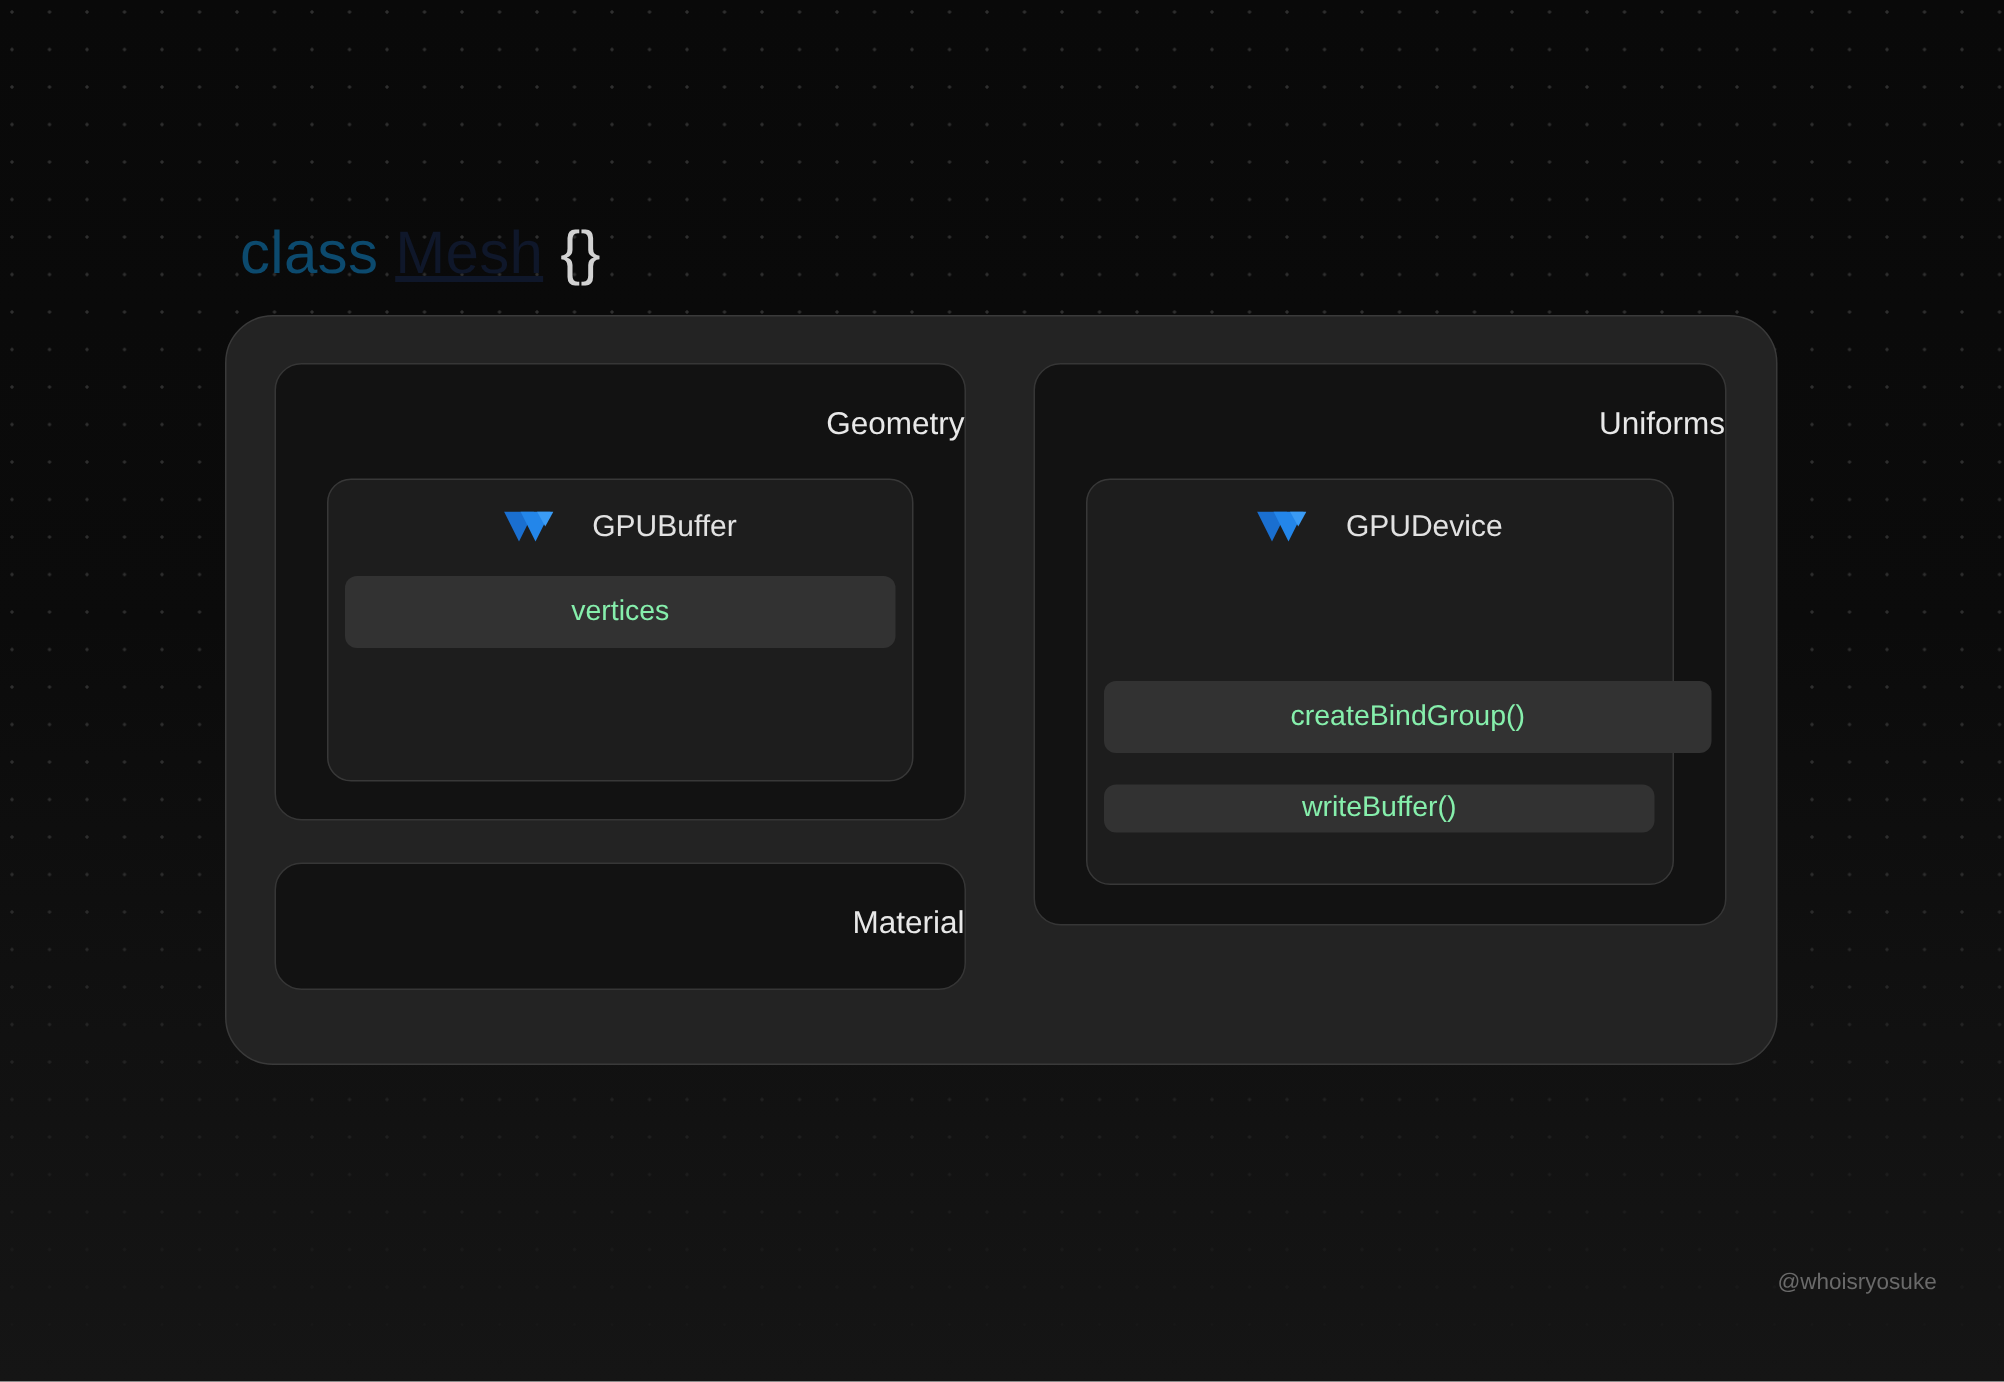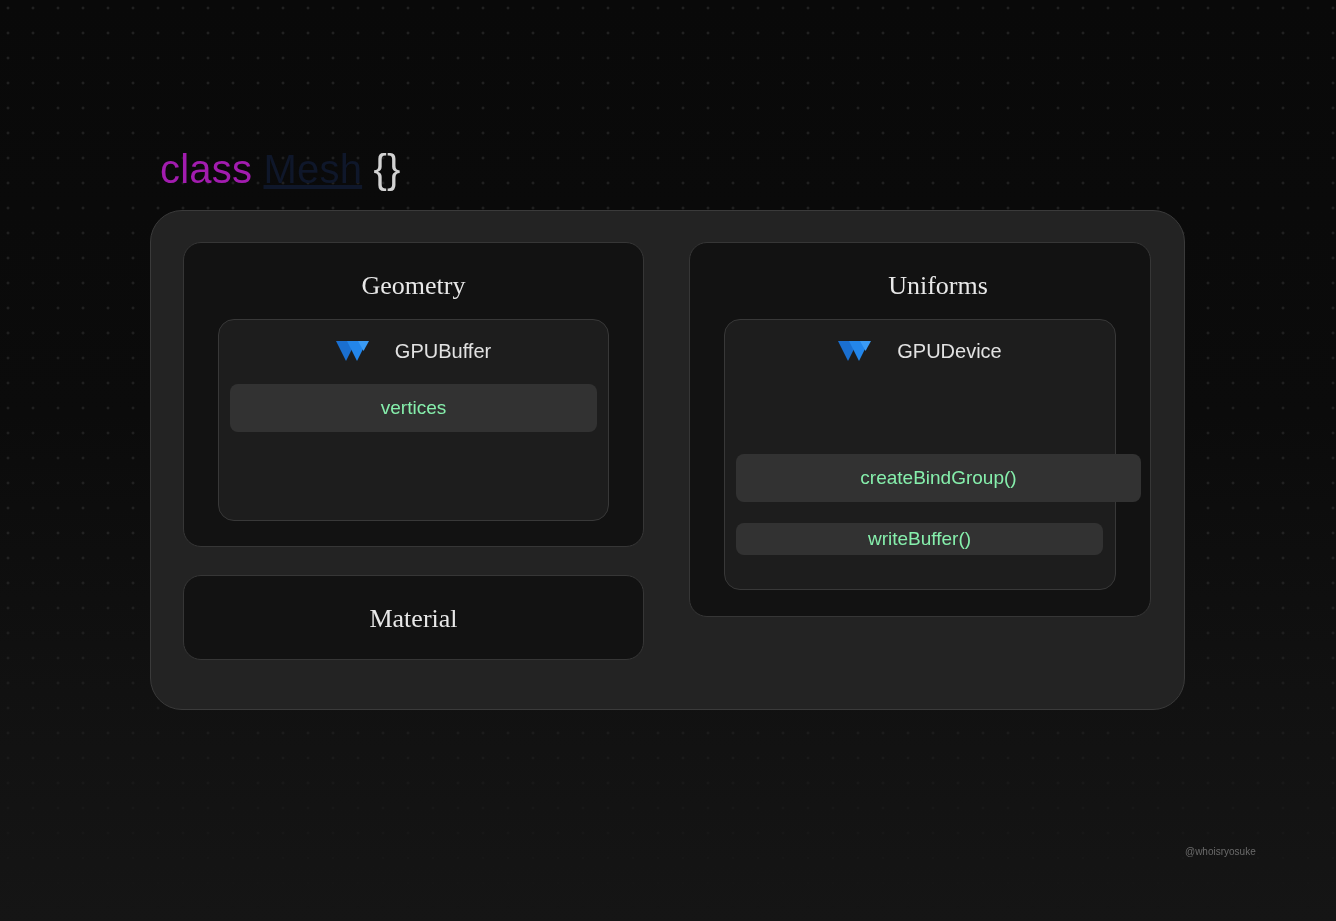--- a/index.html
+++ b/index.html
@@ -16,39 +16,39 @@
       background-size: 25px 25px;
       background-position: -4.5px -4.5px;
       -webkit-mask-image: linear-gradient(180deg, rgba(0,0,0,1) 0%, rgba(0,0,0,0.9) 60%, rgba(0,0,0,0.25) 88%, rgba(0,0,0,0) 100%);
       mask-image: linear-gradient(180deg, rgba(0,0,0,1) 0%, rgba(0,0,0,0.9) 60%, rgba(0,0,0,0.25) 88%, rgba(0,0,0,0) 100%);
     }
     .title {
       position: absolute; left: 160px; top: 143px;
       font-size: 40px; line-height: 52px; letter-spacing: 0.2px;
       white-space: nowrap;
     }
-    .title .kw { color: #a21caf; }
+    .title .kw { color: #0c4a6e; }
     .title .name { color: #0f172a; text-decoration: underline; }
     .title .braces { color: #d2d2d2; }
 
     .outer {
       position: absolute; left: 150px; top: 210px; width: 1035px; height: 500px;
       background: #232323;
       border: 1.5px solid #3a3a3a;
       border-radius: 32px;
     }
     .panel {
       position: absolute;
       background: #121212;
       border: 1.5px solid #363636;
       border-radius: 18px;
     }
     .panel-title {
-      position: absolute; left: 0; right: 0; text-align: center;
-      font-size: 26px; color: #e8e8e8; font-family: Liberation Serif, serif;
+      position: absolute; left: 0; right: 0; text-align: right;
+      font-size: 21px; color: #e8e8e8;
     }
     .card {
       position: absolute;
       background: #1d1d1d;
       border: 1.5px solid #383838;
       border-radius: 16px;
     }
     .card-head {
       position: absolute; left: 0; right: 0; top: 18px; height: 26px;
       display: flex; align-items: center; justify-content: center; gap: 26px;
@@ -57,21 +57,21 @@
     .wgpu-icon { width: 33px; height: 21px; display: block; }
     .item {
       position: absolute;
       background: #323232;
       border-radius: 8px;
       display: flex; align-items: center; justify-content: center;
       font-size: 19px; color: #86efac;
     }
     .watermark {
       position: absolute; left: 1185px; top: 846px;
-      font-size: 10px; color: #6a6a6a; white-space: nowrap;
+      font-size: 15px; color: #6a6a6a; white-space: nowrap;
     }
   </style>
 </head>
 <body>
 
 <div class="dots"></div>
 
 <div class="title">
   <span class="kw">class</span>
   <span class="name">Mesh</span>

